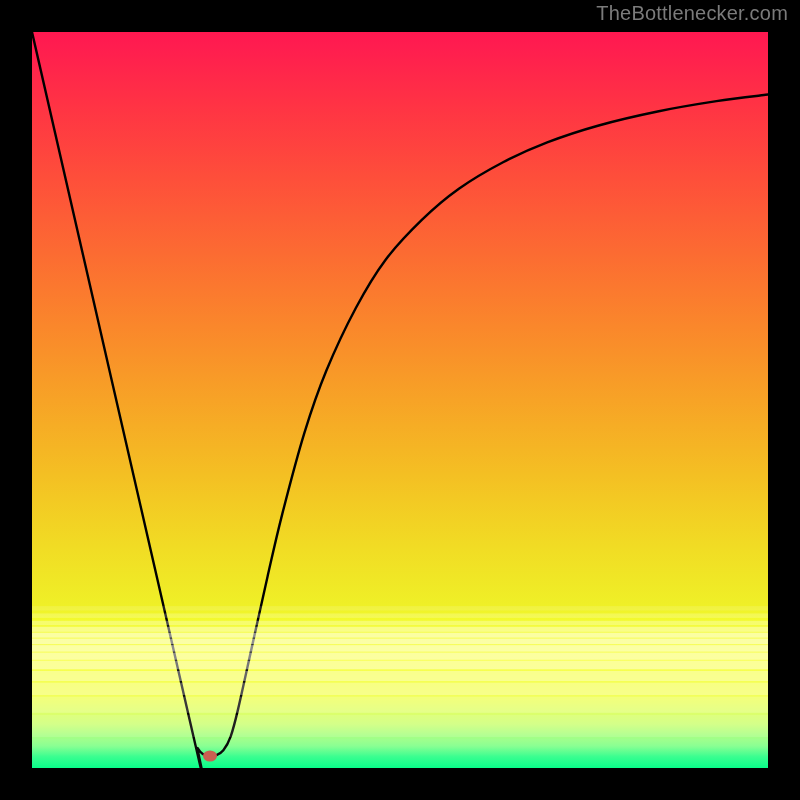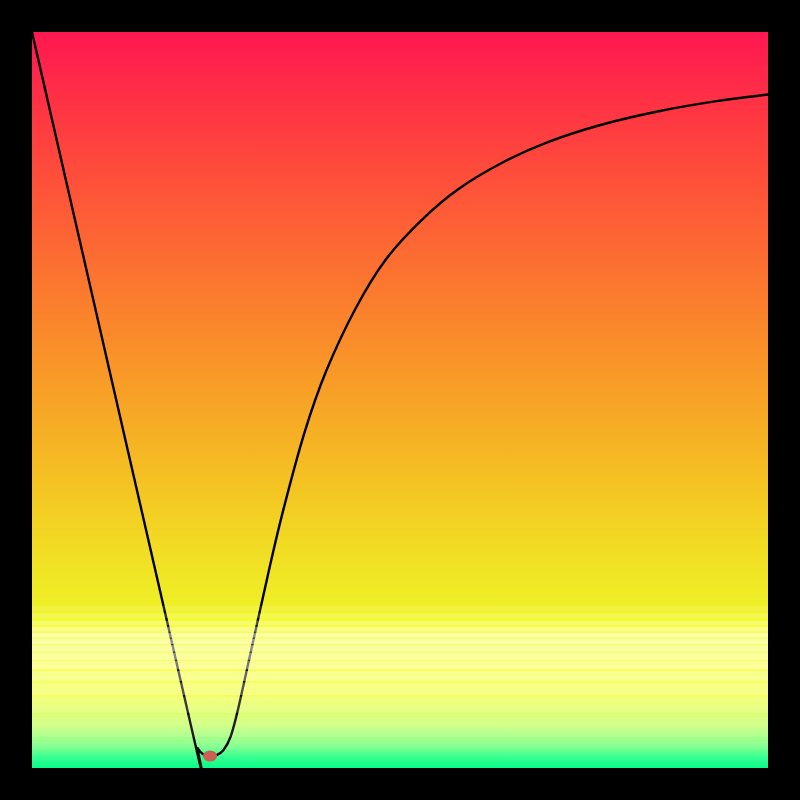--- a/index.html
+++ b/index.html
@@ -66,20 +66,21 @@
     width: 100%;
     height: 100%;
     z-index: 4;
     pointer-events: none;
   }
 </style>
 </head>
 <body>
 
 <div class="outer">
+  <div class="attribution">TheBottlenecker.com</div>
   <div class="plot-area">
     <svg class="bg-gradient" viewBox="0 0 736 736" preserveAspectRatio="none">
       <defs>
         <linearGradient id="grad" x1="0" y1="0" x2="0" y2="1">
             <stop offset="0%" stop-color="#ff1850"></stop>
             <stop offset="2%" stop-color="#ff1d4f"></stop>
             <stop offset="10%" stop-color="#ff3344"></stop>
             <stop offset="20%" stop-color="#fe4f3a"></stop>
             <stop offset="30%" stop-color="#fc6b32"></stop>
             <stop offset="40%" stop-color="#fa872b"></stop>

